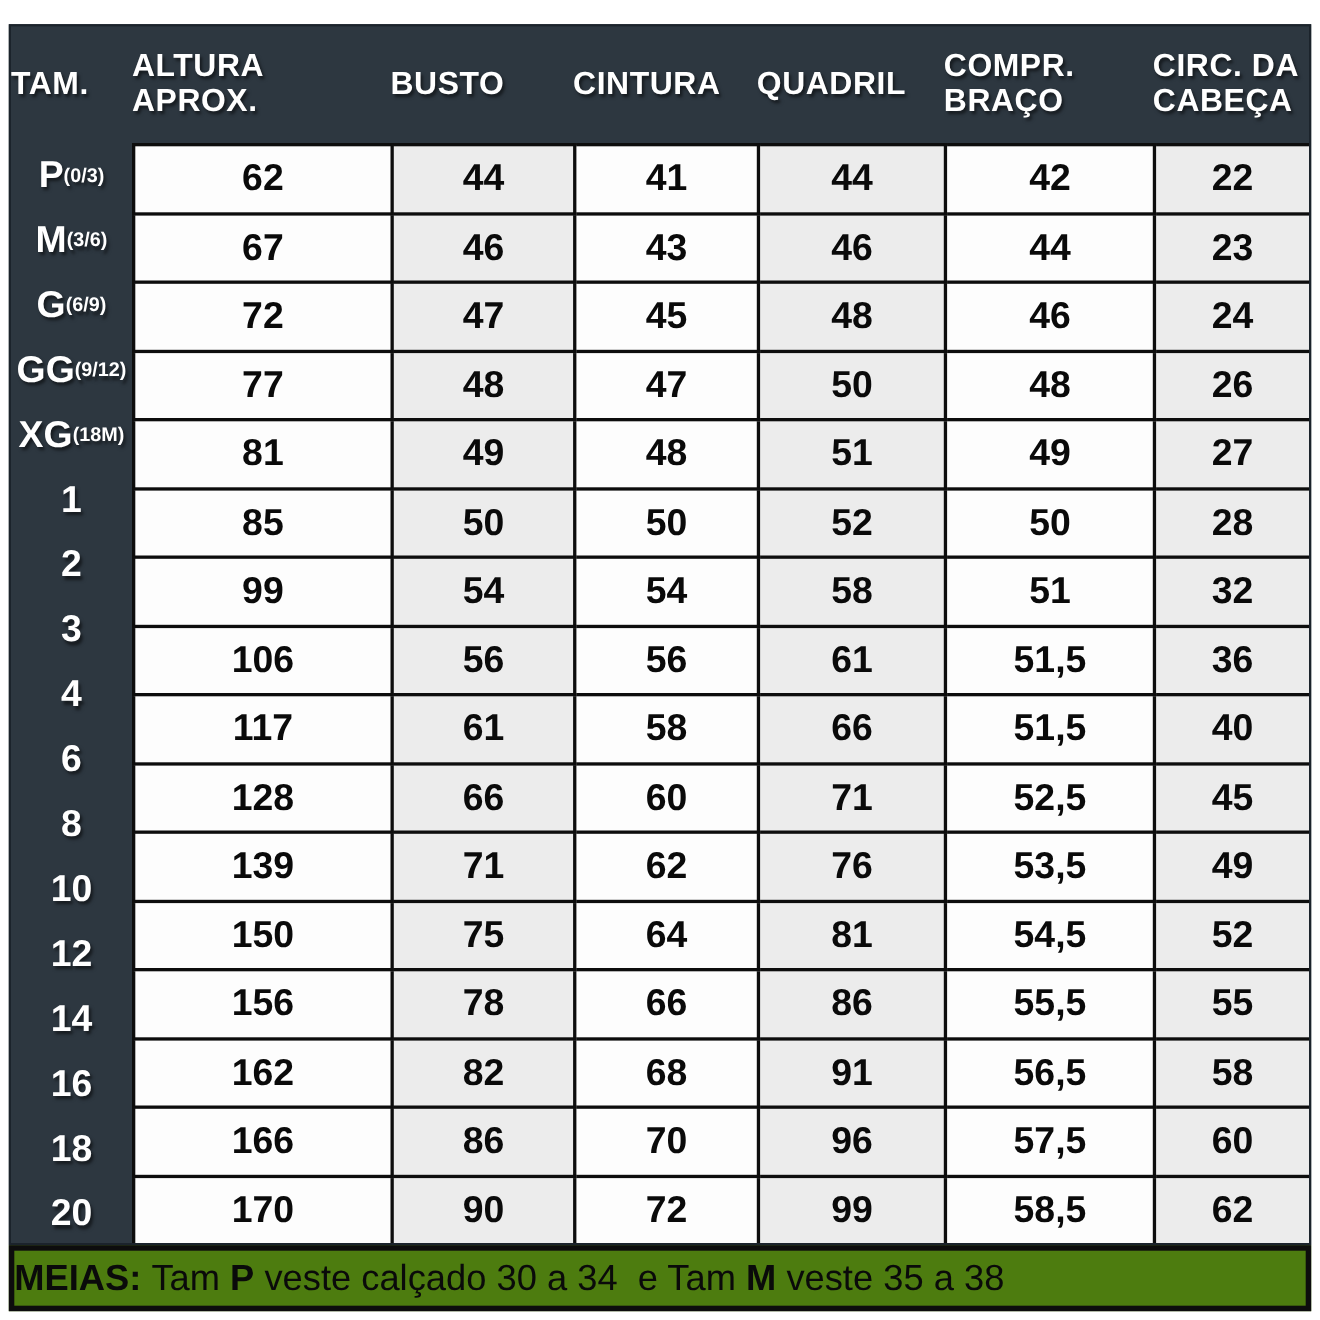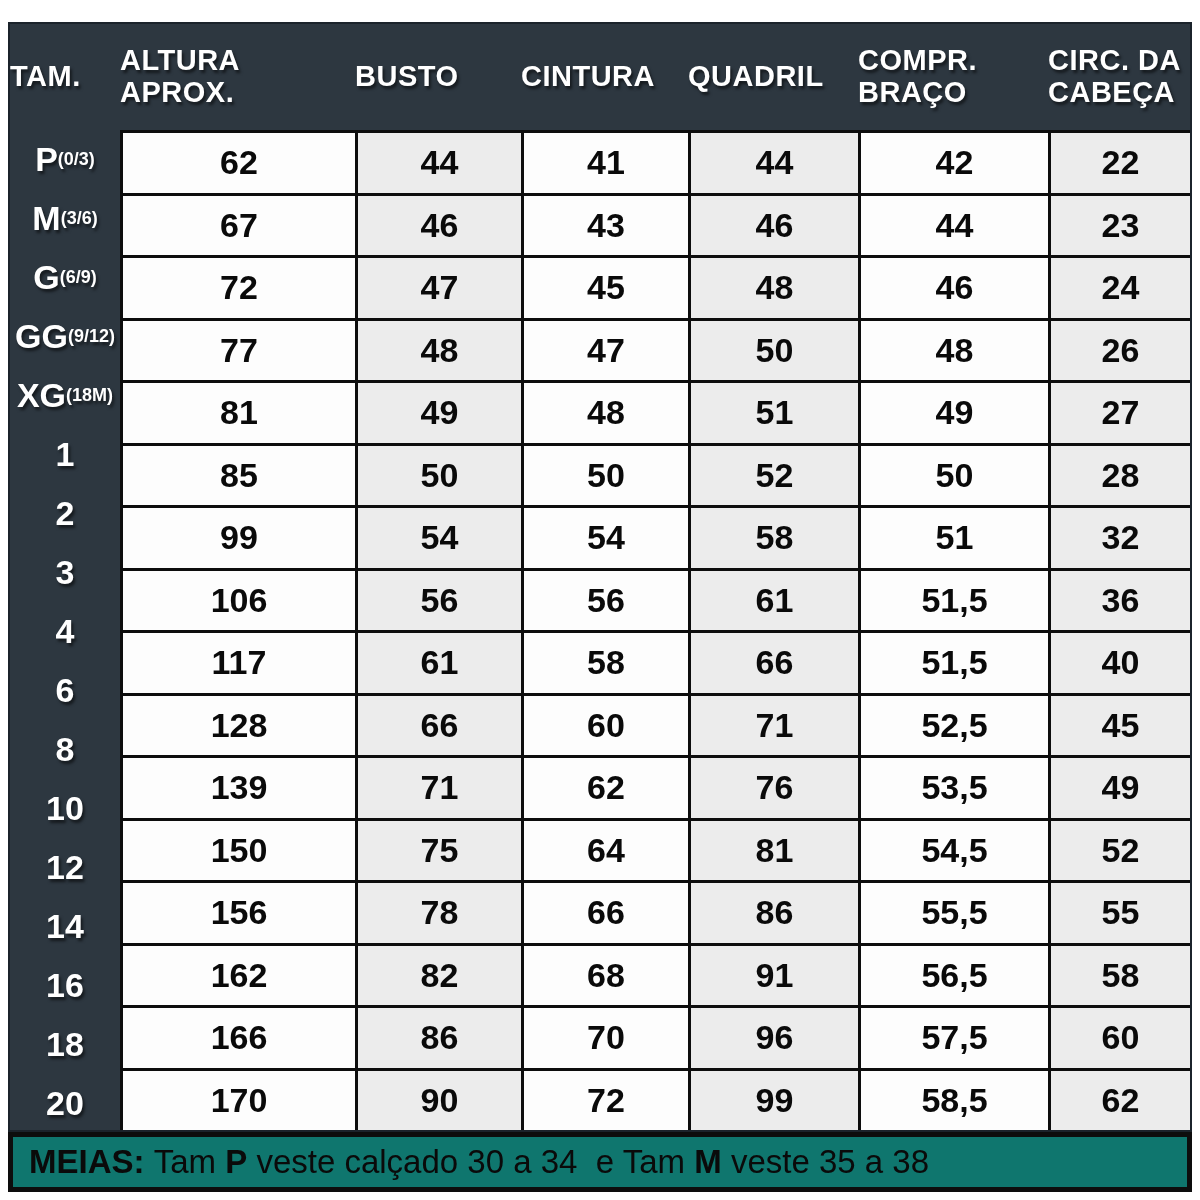--- a/index.html
+++ b/index.html
@@ -72,26 +72,25 @@
     background:#fdfdfd;
     padding:0;
   }
   table.data-table td.tint{
     background:#ececec;
   }
   .footer-bar{
     position:absolute;
     left:8px;top:1132px;
     width:1184px;height:60px;
-    background:#0f766e;
+    background:#4d7c0f;
     border:5px solid #0d0d0d;
     box-sizing:border-box;
     display:flex;
     align-items:center;
-    padding-left:16px;
     font-size:33px;
     color:#0a0a0a;
   }
   .footer-bar span{white-space:pre-wrap;}
   .footer-bar .seg-bold{font-weight:bold;}
 </style>
 </head>
 <body>
 
 <div class="frame">

